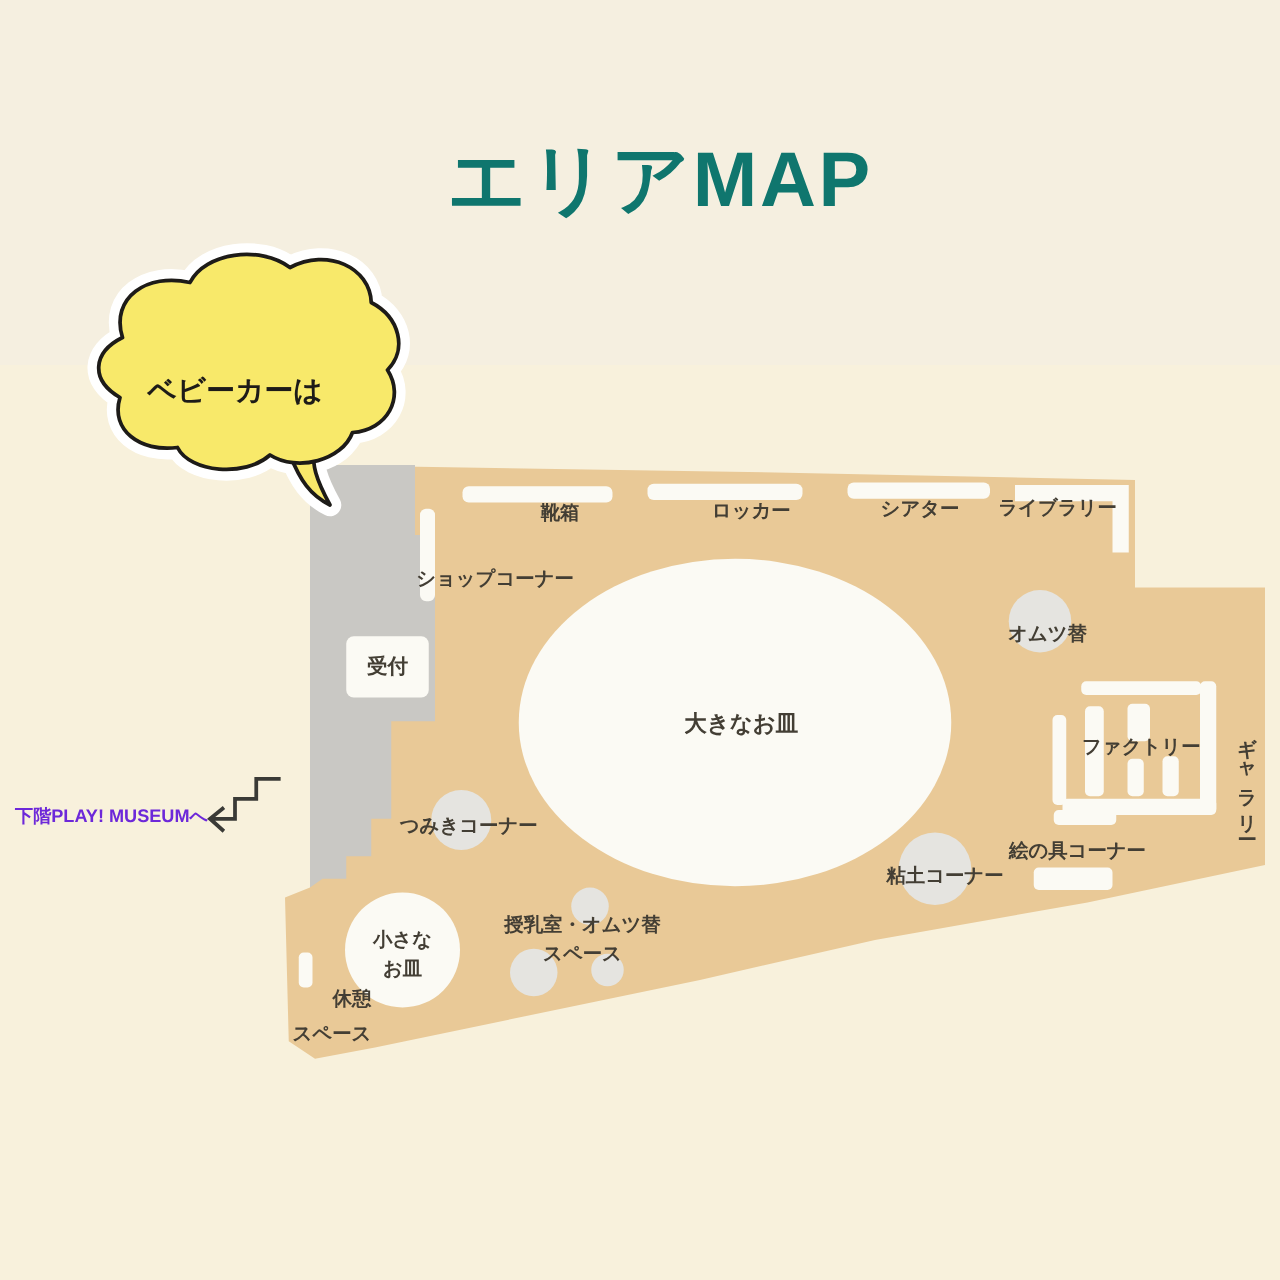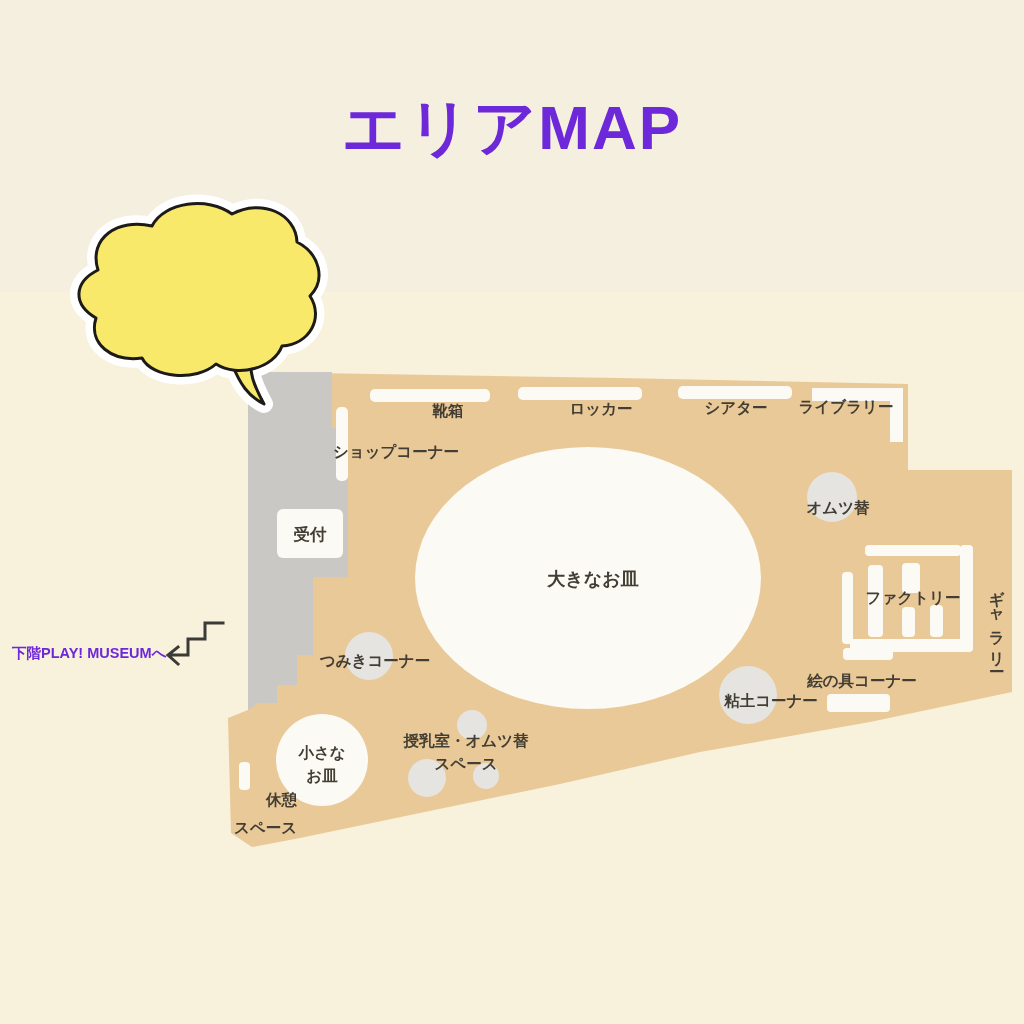--- a/index.html
+++ b/index.html
@@ -10,23 +10,23 @@
     overflow:hidden;
     font-family:"Liberation Sans","DejaVu Sans",sans-serif;
   }
   .bg-band{
     position:absolute;left:0;top:292px;width:1024px;height:732px;
     background:#f8f1dc;
   }
   .page-title{
     position:absolute;left:512px;top:86px;
     transform:translateX(-50%);
-    margin:0;
+    margin:16px;
     font-size:62px;font-weight:900;letter-spacing:2px;
-    color:#6d28d9;white-space:nowrap;
+    color:#0f766e;white-space:nowrap;
   }
   svg.map-svg{position:absolute;left:0;top:0;}
   .furn{fill:#fbfaf4;}
   .blob{fill:#e5e4e0;}
   .lbl{
     position:absolute;transform:translate(-50%,-50%);
     font-size:15.5px;font-weight:bold;color:#433e34;
     white-space:nowrap;line-height:1;
   }
   .lbl-2line{line-height:23px;text-align:center;}
@@ -111,36 +111,37 @@
         <path d="M 98,270 C 88,238 118,218 152,226 C 164,202 208,196 232,214 C 262,198 296,214 297,242 C 320,254 326,280 310,296 C 324,318 310,344 282,346 C 274,368 238,378 216,364 C 196,382 152,378 142,358 C 112,362 88,344 96,318 C 72,304 74,282 98,270 Z"></path>
       </g>
 
       <path d="M 232,364 C 240,384 248,396 264,404 C 252,382 250,372 251,360 Z" stroke="#1d1b18" stroke-width="3" stroke-linejoin="round" fill="#f8e96a"></path>
 
       <path d="M 98,270 C 88,238 118,218 152,226 C 164,202 208,196 232,214 C 262,198 296,214 297,242 C 320,254 326,280 310,296 C 324,318 310,344 282,346 C 274,368 238,378 216,364 C 196,382 152,378 142,358 C 112,362 88,344 96,318 C 72,304 74,282 98,270 Z" stroke="#1d1b18" stroke-width="3" stroke-linejoin="round" fill="#f8e96a"></path>
     </g>
   </svg>
 
   <div class="bubble-text">
+    <span>ベビーカーは</span>
   </div>
 
   <div class="downstairs-label">下階PLAY! MUSEUMへ</div>
 
   <div class="lbl" style="left:448px;top:411px;">靴箱</div>
   <div class="lbl" style="left:601px;top:409px;">ロッカー</div>
   <div class="lbl" style="left:736px;top:408px;text-align:right;">シアター</div>
   <div class="lbl" style="left:846px;top:407px;">ライブラリー</div>
-  <div class="lbl" style="left:396px;top:452px;text-align:right;">ショップコーナー</div>
+  <div class="lbl" style="left:396px;top:464px;text-align:right;">ショップコーナー</div>
   <div class="lbl lbl-mid" style="left:310px;top:534px;">受付</div>
   <div class="lbl" style="left:838px;top:508px;">オムツ替</div>
   <div class="lbl lbl-big" style="left:593px;top:579px;">大きなお皿</div>
   <div class="lbl" style="left:913px;top:598px;">ファクトリー</div>
   <div class="lbl lbl-vertical" style="left:997px;top:622px;">ギャラリー</div>
   <div class="lbl" style="left:862px;top:681px;text-align:right;">絵の具コーナー</div>
-  <div class="lbl" style="left:756px;top:701px;margin-left:15px;">粘土コーナー</div>
+  <div class="lbl" style="left:756px;top:701px;">粘土コーナー</div>
   <div class="lbl" style="left:375px;top:661px;">つみきコーナー</div>
 
   <div class="lbl lbl-2line" style="left:322px;top:764px;">
     <span>小さな</span>
     <span>お皿</span>
   </div>
 
   <div class="lbl lbl-2line" style="left:466px;top:752px;">
     <span>授乳室・オムツ替</span>
     <span>スペース</span>

